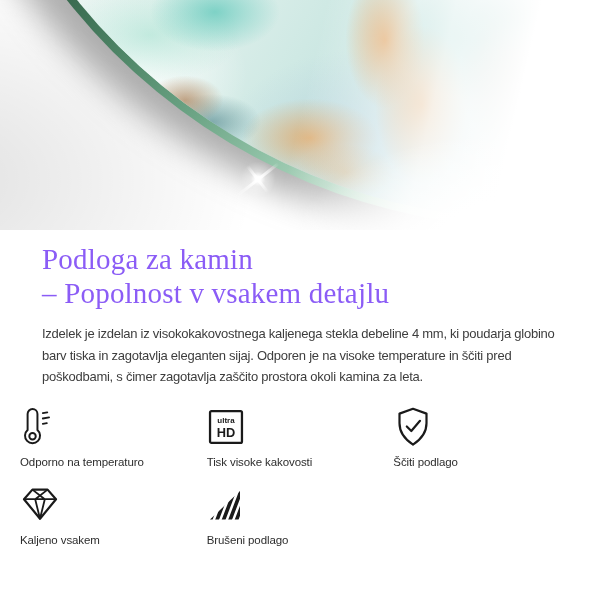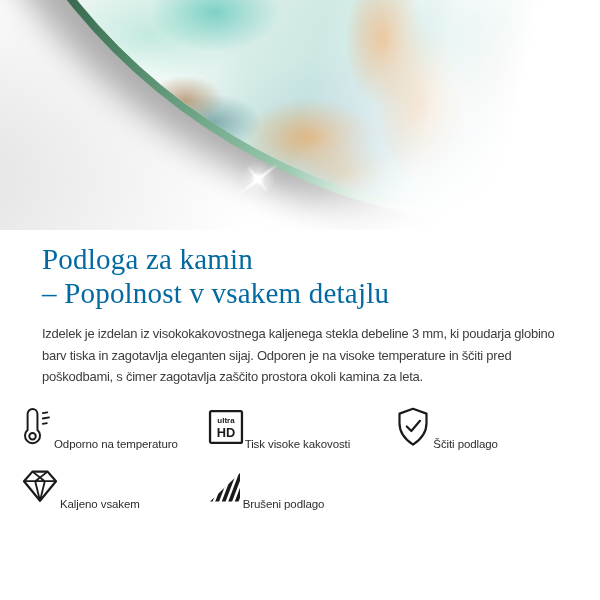--- a/index.html
+++ b/index.html
@@ -50,49 +50,49 @@
              background:radial-gradient(circle at 50% 50%, rgba(255,255,255,0.98) 0 7%,
                         rgba(255,255,255,0.4) 20%, rgba(255,255,255,0) 48%); }
   .sparkle::before, .sparkle::after { content:""; position:absolute; background:
       linear-gradient(90deg, rgba(255,255,255,0), #ffffff 46%, #ffffff 54%, rgba(255,255,255,0)); }
   .sparkle::before { left:0;  top:24.5px; width:52px; height:3px; transform:rotate(-38deg); }
   .sparkle::after  { left:9px; top:24.5px; width:34px; height:2.5px; transform:rotate(52deg); }
 
   
   .content { padding:0 42px; }
   .title { margin-top:12px; font-family:"Liberation Serif", serif; font-weight:400;
-           font-size:29px; line-height:34px; color:#0369a1; white-space:pre-line;
+           font-size:29px; line-height:34px; color:#8b5cf6; white-space:pre-line;
            letter-spacing:0.2px; }
   .description { margin-top:13px; width:524px; font-size:13px; line-height:21.6px;
                  color:#3d3d3d; letter-spacing:-0.25px; }
 
   
   .features { margin-top:16px; padding:0 20px 0 20px; display:grid;
               grid-template-columns:repeat(3, 1fr); row-gap:14px; }
-  .feature { display:flex; align-items:flex-end; }
+  .feature { display:flex; flex-direction:column; align-items:flex-start; }
   .feature-icon { height:46px; display:flex; align-items:center; justify-content:center; }
   .feature-icon svg { stroke:#1a1a1a; fill:none; stroke-width:2.2; }
   .feature-label { margin-top:6px; font-size:11.5px; color:#2d2d2d; letter-spacing:-0.1px; }
   .hd-text { font-family:"Liberation Sans", sans-serif; fill:#1a1a1a; stroke:none; font-weight:bold; }
 </style>
 </head>
 <body>
 
 <div class="hero">
   <div class="glass-shadow"></div>
   <div class="glass-edge"></div>
   <div class="glass-face"></div>
   <div class="glass-fade"></div>
   <div class="sparkle"></div>
 </div>
 
 <div class="content">
   <h1 class="title">Podloga za kamin
 – Popolnost v vsakem detajlu</h1>
-  <p class="description">Izdelek je izdelan iz visokokakovostnega kaljenega stekla debeline 3 mm, ki poudarja globino barv tiska in zagotavlja eleganten sijaj. Odporen je na visoke temperature in ščiti pred poškodbami, s čimer zagotavlja zaščito prostora okoli kamina za leta.</p>
+  <p class="description">Izdelek je izdelan iz visokokakovostnega kaljenega stekla debeline 4 mm, ki poudarja globino barv tiska in zagotavlja eleganten sijaj. Odporen je na visoke temperature in ščiti pred poškodbami, s čimer zagotavlja zaščito prostora okoli kamina za leta.</p>
 </div>
 
 <div class="features">
 
   <div class="feature">
     <div class="feature-icon">
       <svg width="34" height="46" viewBox="0 0 38 46">
         <path d="M14 3 a5.5 5.5 0 0 1 5.5 5.5 v17.9 a8.4 8.4 0 1 1 -11 0 V8.5 A5.5 5.5 0 0 1 14 3 Z"></path>
         <circle cx="14" cy="33.4" r="3.6"></circle>
         <path d="M25.5 7.5 L30.5 6.6 M25.5 13.5 L32.5 12.2 M25.5 19.5 L30 18.6" stroke-linecap="round" stroke-width="2"></path>

